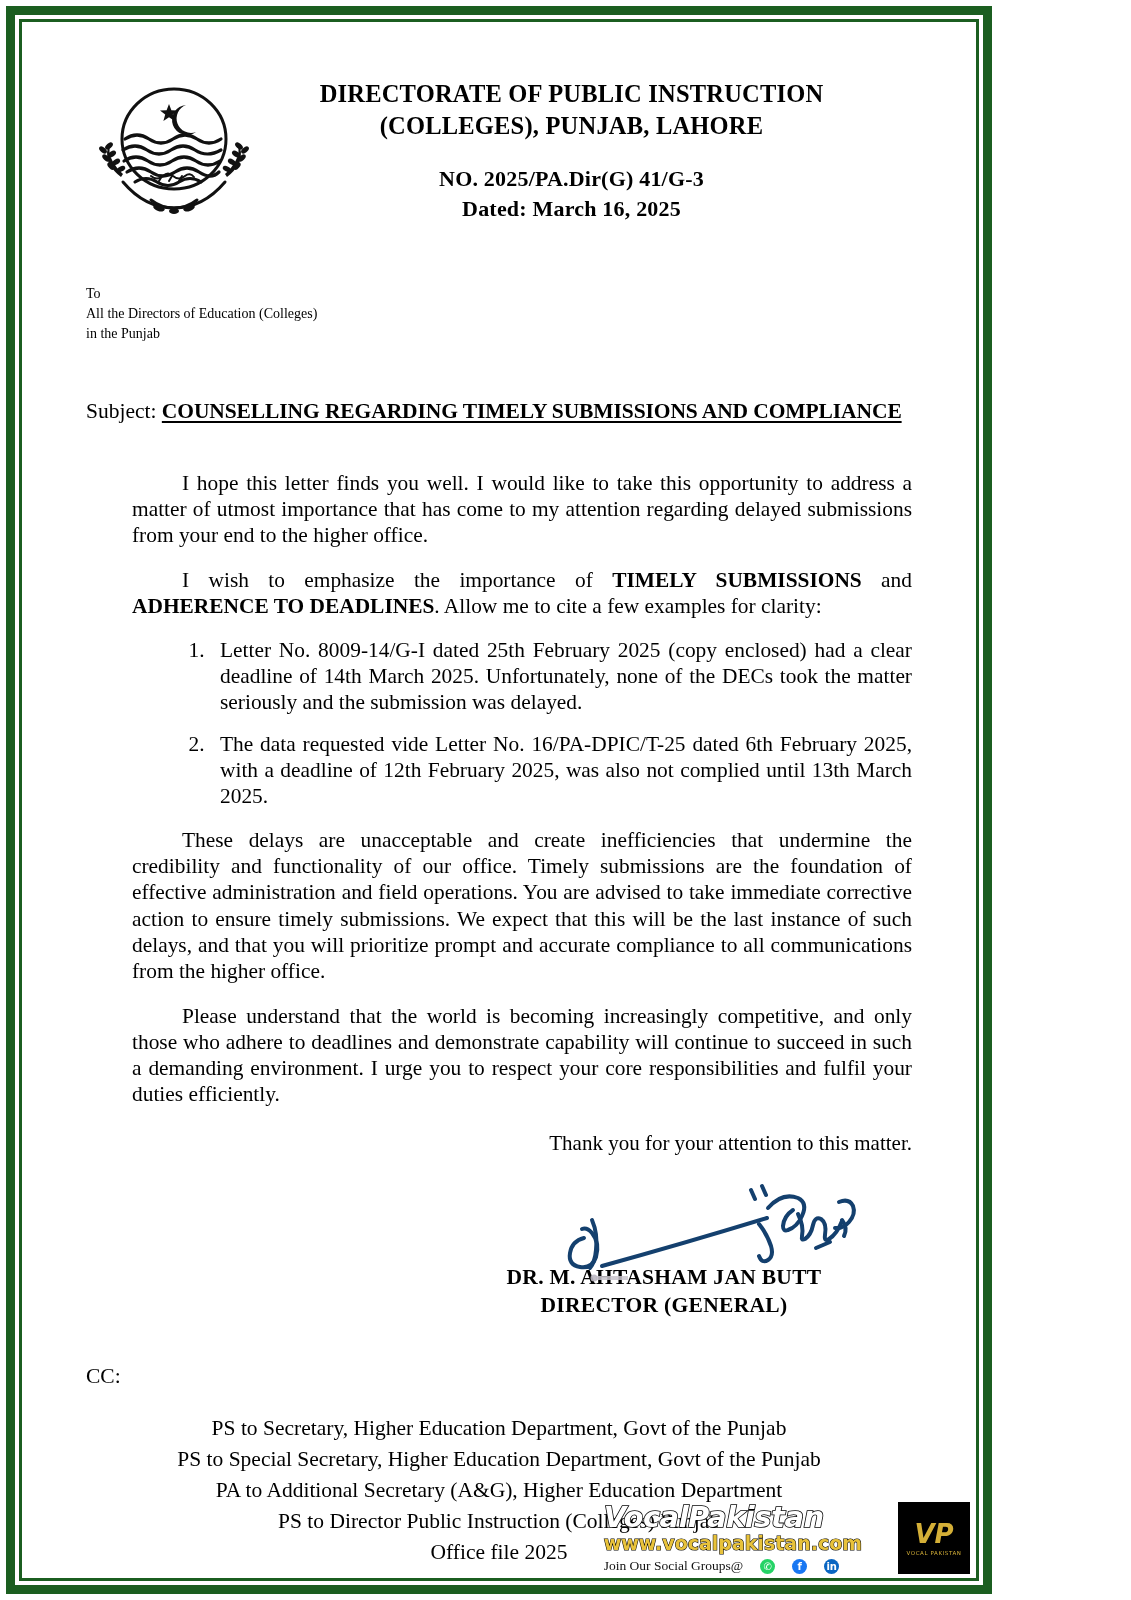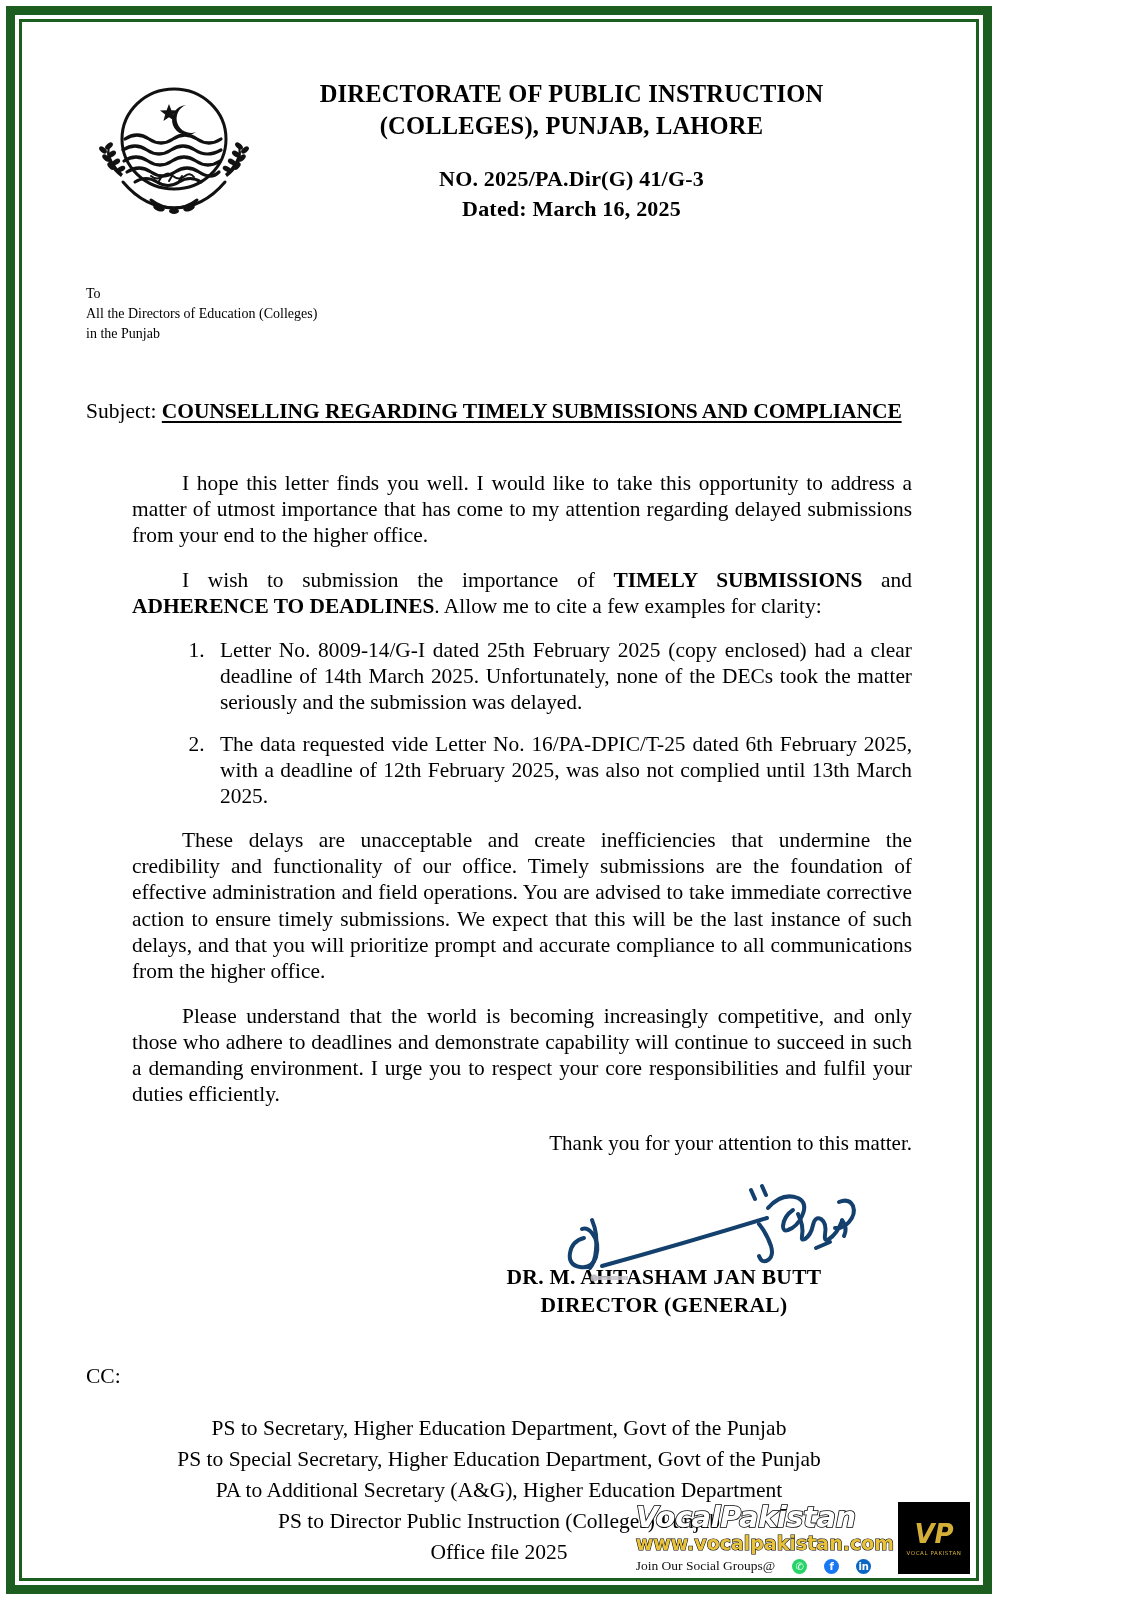--- a/index.html
+++ b/index.html
@@ -211,20 +211,21 @@
     font-size: 10px; color: #fff; font-weight: bold;
   }
   .soc.wa { background: #25D366; }
   .soc.fb { background: #1877F2; }
   .soc.li { background: #0A66C2; }
   .wm-badge {
     width: 72px; height: 72px;
     background: #000000;
     display: flex; align-items: center; justify-content: center;
     flex-direction: column;
+    margin-left: 32px;
   }
   .wm-badge .vp {
     font-family: "DejaVu Sans", sans-serif;
     font-weight: bold;
     font-style: italic;
     font-size: 26px;
     color: #d4af37;
     line-height: 1;
   }
   .wm-badge .vpsub {
@@ -327,21 +328,21 @@
 
     <div class="subject-row">
       <span class="subject-label">Subject:</span>
       <span class="subject-value">COUNSELLING REGARDING TIMELY SUBMISSIONS AND COMPLIANCE</span>
     </div>
 
     <div class="body-block">
 
       <p class="para">I hope this letter finds you well. I would like to take this opportunity to address a matter of utmost importance that has come to my attention regarding delayed submissions from your end to the higher office.</p>
 
-      <p class="para tight"><span>I wish to submission the importance of </span><span class="bi">TIMELY SUBMISSIONS</span><span> and </span><span class="bi">ADHERENCE TO DEADLINES</span><span>. Allow me to cite a few examples for clarity:</span></p>
+      <p class="para tight"><span>I wish to emphasize the importance of </span><span class="bi">TIMELY SUBMISSIONS</span><span> and </span><span class="bi">ADHERENCE TO DEADLINES</span><span>. Allow me to cite a few examples for clarity:</span></p>
 
       <ol class="examples">
         <li>Letter No. 8009-14/G-I dated 25th February 2025 (copy enclosed) had a clear deadline of 14th March 2025. Unfortunately, none of the DECs took the matter seriously and the submission was delayed.</li>
         <li>The data requested vide Letter No. 16/PA-DPIC/T-25 dated 6th February 2025, with a deadline of 12th February 2025, was also not complied until 13th March 2025.</li>
       </ol>
 
       <p class="para">These delays are unacceptable and create inefficiencies that undermine the credibility and functionality of our office. Timely submissions are the foundation of effective administration and field operations. You are advised to take immediate corrective action to ensure timely submissions. We expect that this will be the last instance of such delays, and that you will prioritize prompt and accurate compliance to all communications from the higher office.</p>
 
       <p class="para">Please understand that the world is becoming increasingly competitive, and only those who adhere to deadlines and demonstrate capability will continue to succeed in such a demanding environment. I urge you to respect your core responsibilities and fulfil your duties efficiently.</p>
 

